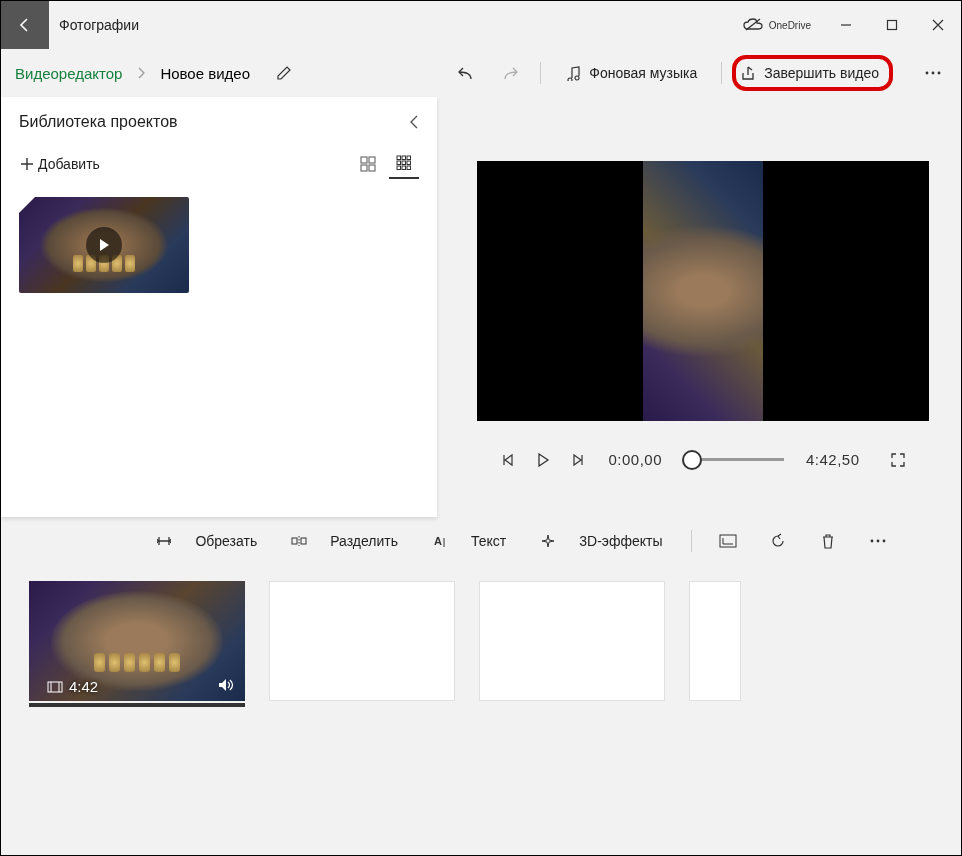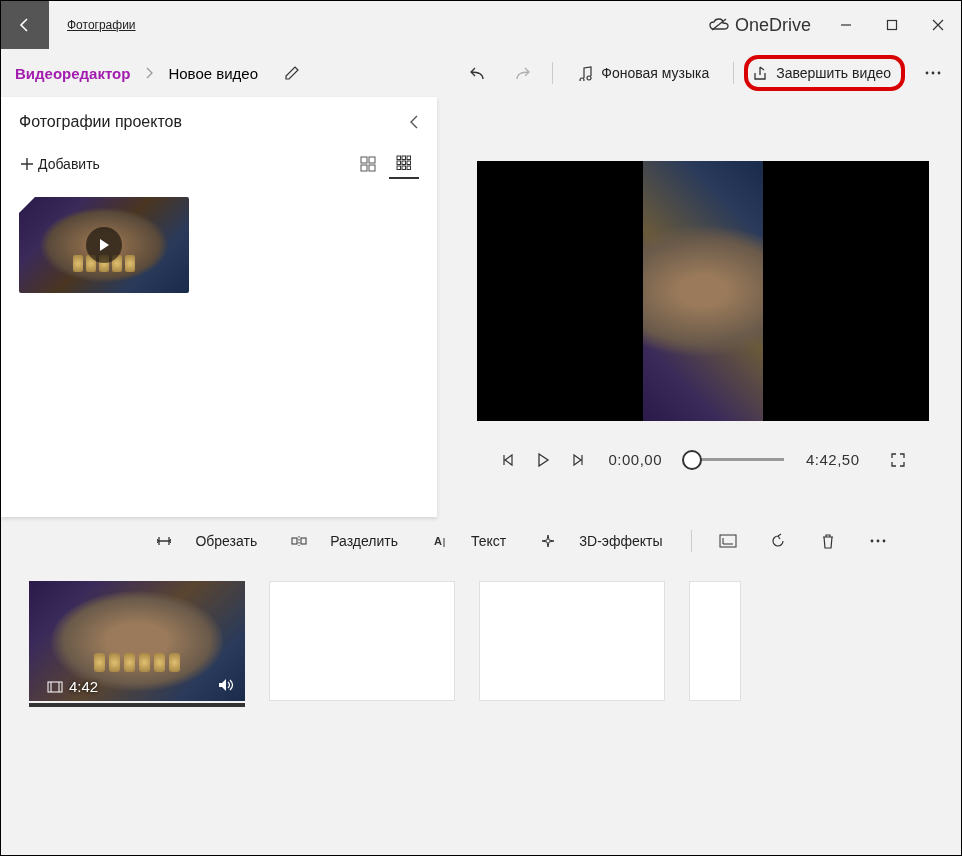--- a/index.html
+++ b/index.html
@@ -3,38 +3,38 @@
 <meta charset="utf-8">
 <style>
 * { box-sizing: border-box; margin: 0; padding: 0; font-family: "Segoe UI", Arial, sans-serif; }
 body { width: 962px; height: 856px; background: #fff; overflow: hidden; border: 1px solid #000; }
 
 .window-frame { width: 100%; height: 100%; display: flex; flex-direction: column; }
 
 
 .titlebar { height: 48px; background: #f2f2f2; display: flex; align-items: center; }
 .back-btn { width: 48px; height: 48px; background: #555; color: #fff; display: flex; align-items: center; justify-content: center; cursor: pointer; }
-.app-title { padding: 0 18px; font-size: 12px; color: #222; text-decoration: underline; }
+.app-title { padding: 0 10px; font-size: 14px; color: #222; }
 .titlebar-spacer { flex: 1; }
-.onedrive { display: flex; align-items: center; gap: 6px; color: #333; font-size: 18px; padding: 0 12px; cursor: pointer; }
+.onedrive { display: flex; align-items: center; gap: 6px; color: #333; font-size: 10px; padding: 0 12px; cursor: pointer; }
 .win-controls { display: flex; }
 .win-btn { width: 46px; height: 48px; display: flex; align-items: center; justify-content: center; cursor: pointer; color: #333; }
 
 
 .cmdbar { height: 48px; background: #f2f2f2; display: flex; align-items: center; padding: 0 8px; gap: 4px; }
-.breadcrumb-root { color: #a21caf; font-size: 15px; padding: 0 6px; font-weight: bold; }
+.breadcrumb-root { color: #15803d; font-size: 15px; padding: 0 6px; }
 .chevron { color: #888; padding: 0 6px; }
 .breadcrumb-current { color: #000; font-size: 15px; font-weight: 500; padding: 0 4px; }
 .edit-icon-btn { width: 36px; height: 36px; display: flex; align-items: center; justify-content: center; cursor: pointer; color: #333; margin-left: 8px; }
 .cmdbar-spacer { flex: 1; }
 .cmd-btn { display: flex; align-items: center; gap: 8px; padding: 0 14px; height: 36px; cursor: pointer; font-size: 14px; color: #222; }
 .cmd-icon-btn { width: 40px; height: 36px; display: flex; align-items: center; justify-content: center; cursor: pointer; color: #333; }
 .sep { width: 1px; height: 22px; background: #ccc; margin: 0 6px; }
 
-.highlight-red { border: 4px solid #d80000; border-radius: 14px; padding: 0 10px 0 4px !important; margin-right: 4px; }
+.highlight-red { border: 4px solid #d80000; border-radius: 14px; padding: 0 10px 0 4px !important; margin-right: 16px; }
 
 .main { flex: 1; display: flex; flex-direction: column; background: #f2f2f2; }
 
 
 .upper { display: flex; flex: 0 0 auto; height: 420px; padding: 0 8px 0 0; }
 
 .library-panel { width: 436px; background: #fff; margin: 0 0 0 0; box-shadow: 0 2px 4px rgba(0,0,0,0.12); display: flex; flex-direction: column; padding: 16px 18px; }
 .lib-header { display: flex; align-items: center; justify-content: space-between; margin-bottom: 18px; }
 .lib-title { font-size: 16px; font-weight: 500; color: #222; }
 .collapse-btn { cursor: pointer; color: #555; }
@@ -173,21 +173,21 @@
           <circle cx="15" cy="3" r="1.4" fill="#333"></circle>
         </svg>
     </div>
   </div>
 
   <div class="main">
     <div class="upper">
 
       <div class="library-panel">
         <div class="lib-header">
-          <div class="lib-title">Фотографии проектов</div>
+          <div class="lib-title">Библиотека проектов</div>
           <div class="collapse-btn">
             <svg width="10" height="16">
                 <path d="M8 2 L2 8 L8 14" stroke="#555" stroke-width="1.4" fill="none"></path>
               </svg>
           </div>
         </div>
         <div class="lib-actions">
           <div class="add-btn">
             <span>
                 <svg width="16" height="16">

